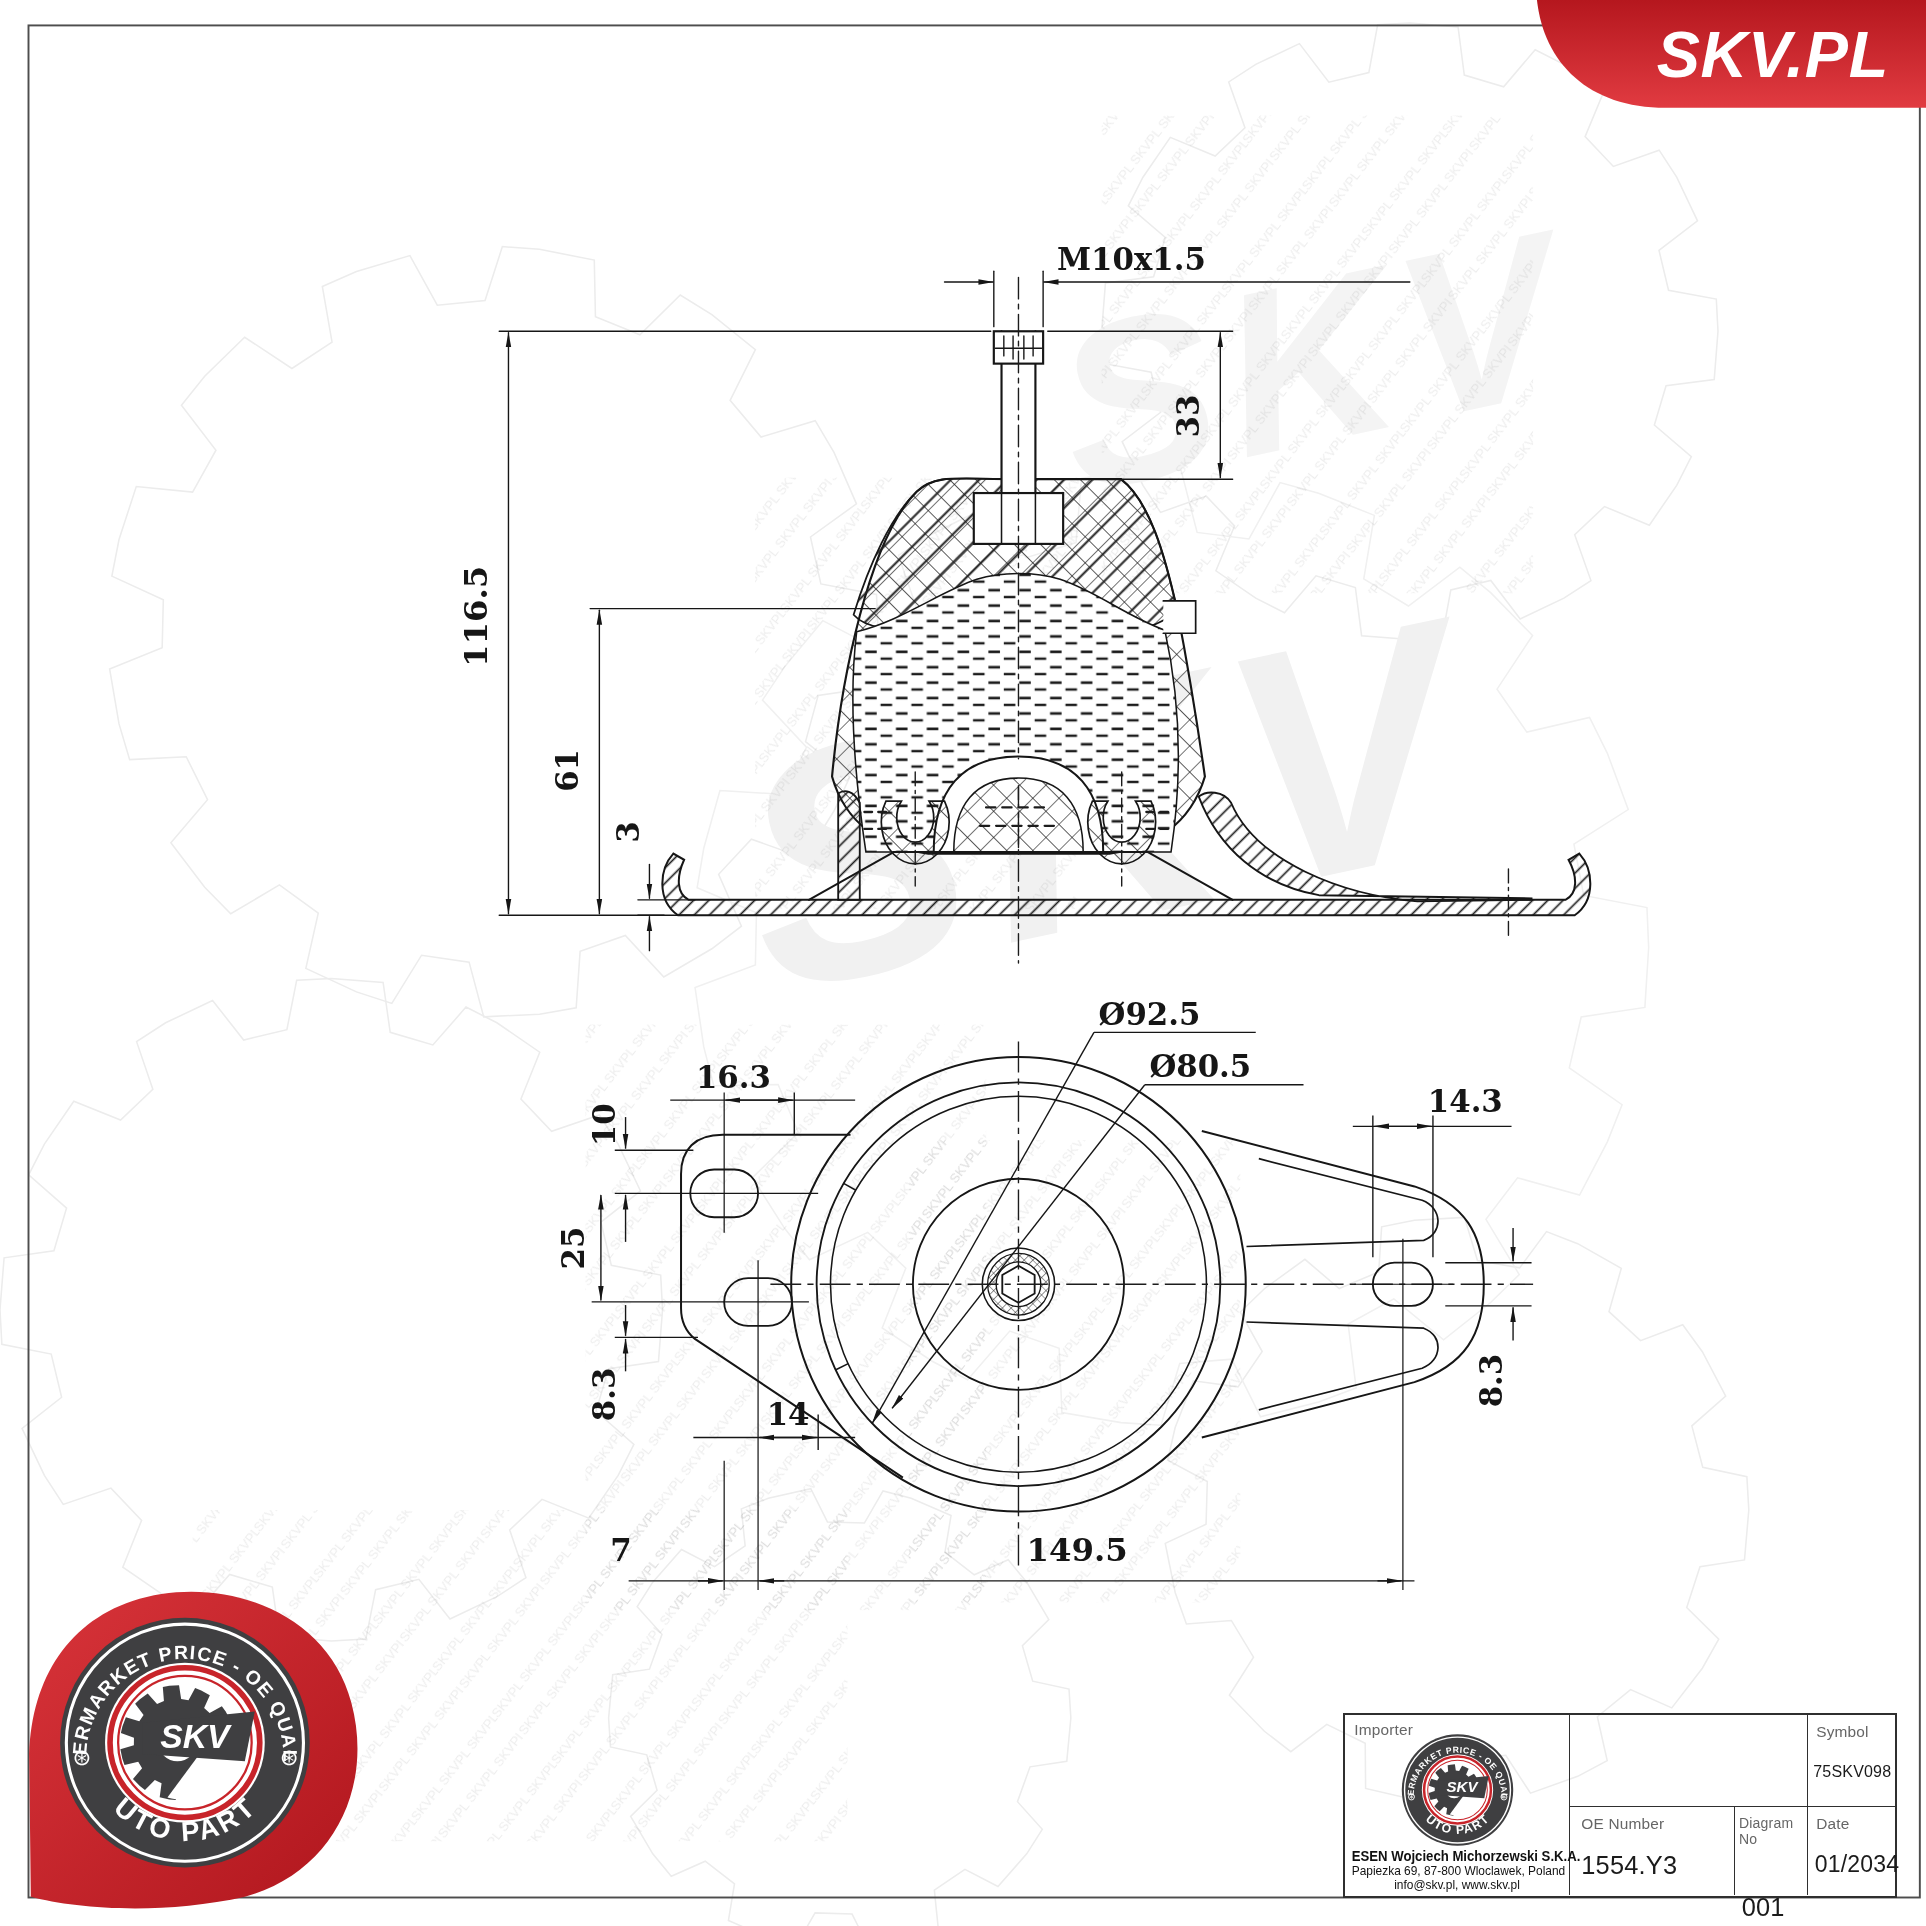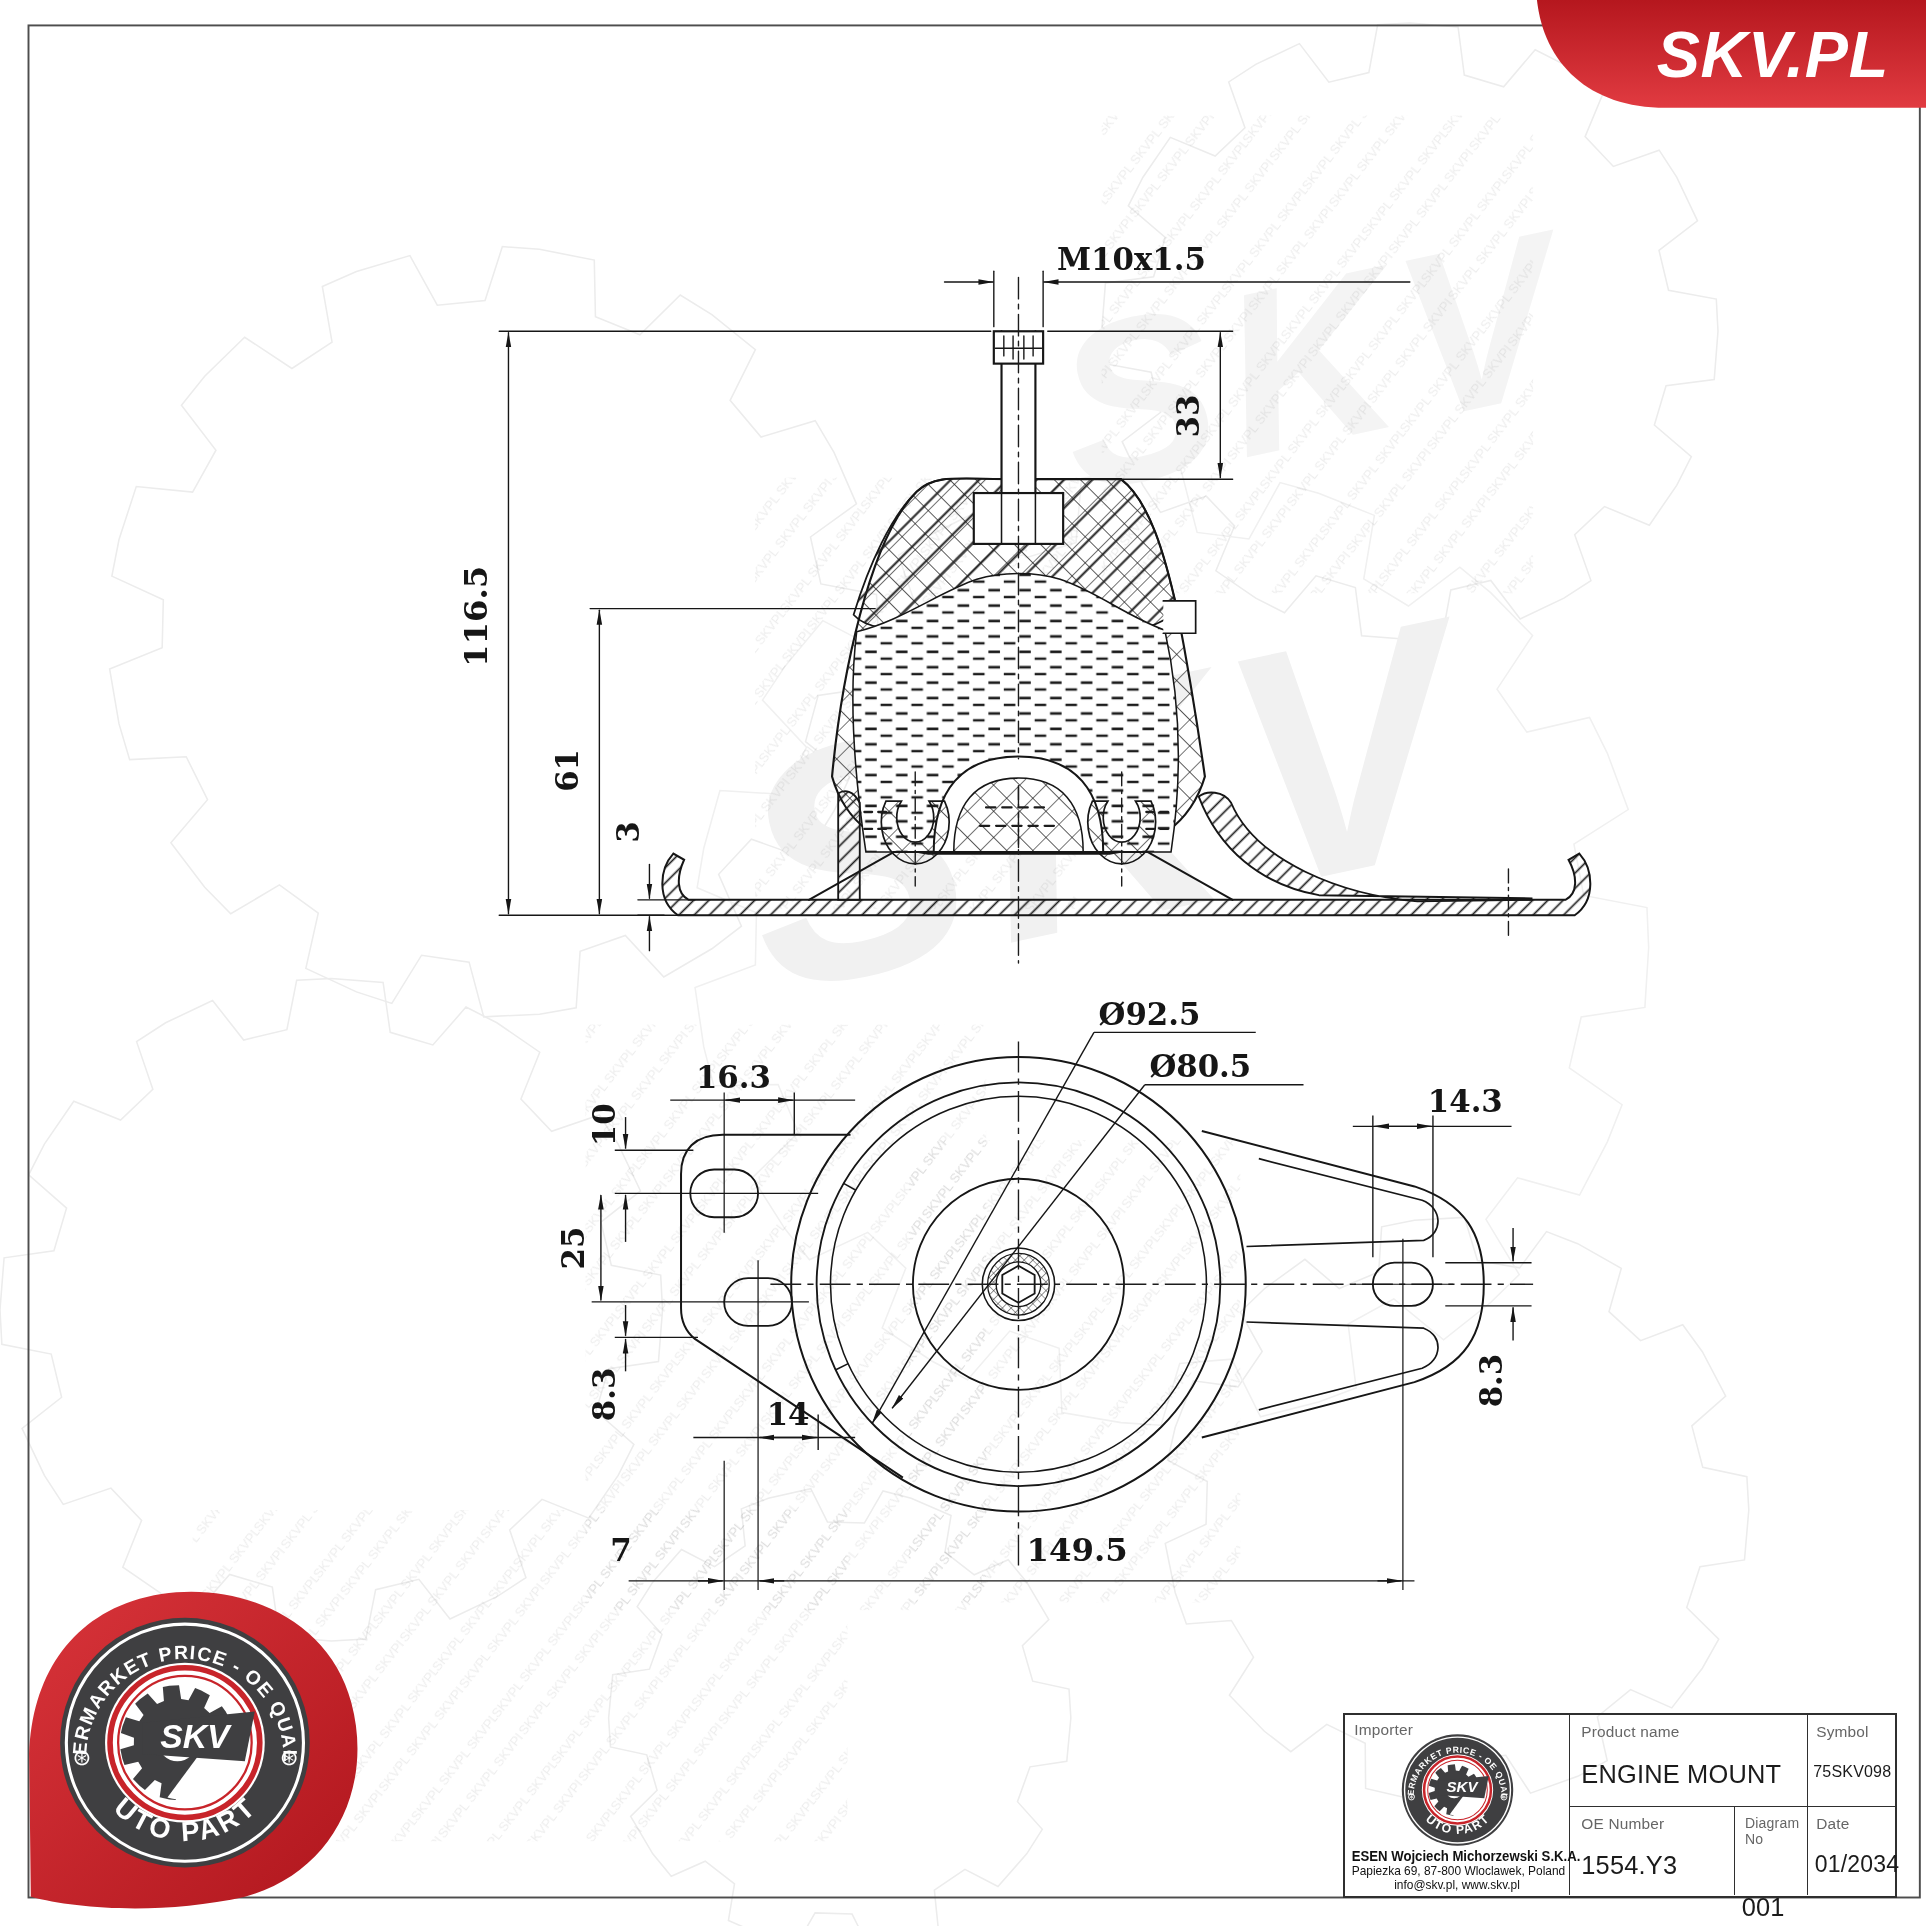--- a/index.html
+++ b/index.html
@@ -326,37 +326,33 @@
     <svg width="117" height="116" viewBox="-105 -104 210 208" style="position:absolute;left:54px;top:17px;">
       <use href="#badge"></use>
     </svg>
     <div style="position:absolute;left:0;top:133px;width:224px;text-align:center;">
       <div class="impname">ESEN Wojciech Michorzewski S.K.A.</div>
       <div class="impline">Papiezka 69, 87-800 Wloclawek, Poland</div>
       <div class="impline">info@skv.pl, www.skv.pl</div>
     </div>
   </div>
 
-  <div class="tcell" style="left:224px;top:0;width:238px;height:91px;">
-    <div class="tlabel" style="position:absolute;left:12.3px;top:7.7px;">Product name</div>
-    <div class="tvalue" style="position:absolute;left:12.3px;top:45px;">ENGINE MOUNT</div>
-  </div>
 
   <div class="tcell" style="left:462px;top:0;width:92px;height:91px;">
     <div class="tlabel" style="position:absolute;left:9.2px;top:7.7px;">Symbol</div>
     <div class="tvalue" style="position:absolute;left:6.2px;top:48px;font-size:16px;">75SKV098</div>
   </div>
 
   <div class="tcell" style="left:224px;top:91px;width:165px;height:89px;">
     <div class="tlabel" style="position:absolute;left:12.3px;top:9.2px;">OE Number</div>
     <div class="tvalue" style="position:absolute;left:12.3px;top:45px;">1554.Y3</div>
   </div>
 
   <div class="tcell" style="left:389px;top:91px;width:73px;height:89px;">
-    <div class="tlabel" style="position:absolute;left:11px;top:9.2px;font-size:14px;">Diagram No</div>
+    <div class="tlabel" style="position:absolute;left:5px;top:9.2px;font-size:14px;">Diagram No</div>
     <div class="tvalue" style="position:absolute;left:7.7px;top:61px;margin-top:26px;">001</div>
   </div>
 
   <div class="tcell" style="left:462px;top:91px;width:92px;height:89px;">
     <div class="tlabel" style="position:absolute;left:9.2px;top:9.2px;">Date</div>
     <div class="tvalue" style="position:absolute;left:7.7px;top:45px;font-size:23px;">01/2034</div>
   </div>
 </div>
 
 </div>

